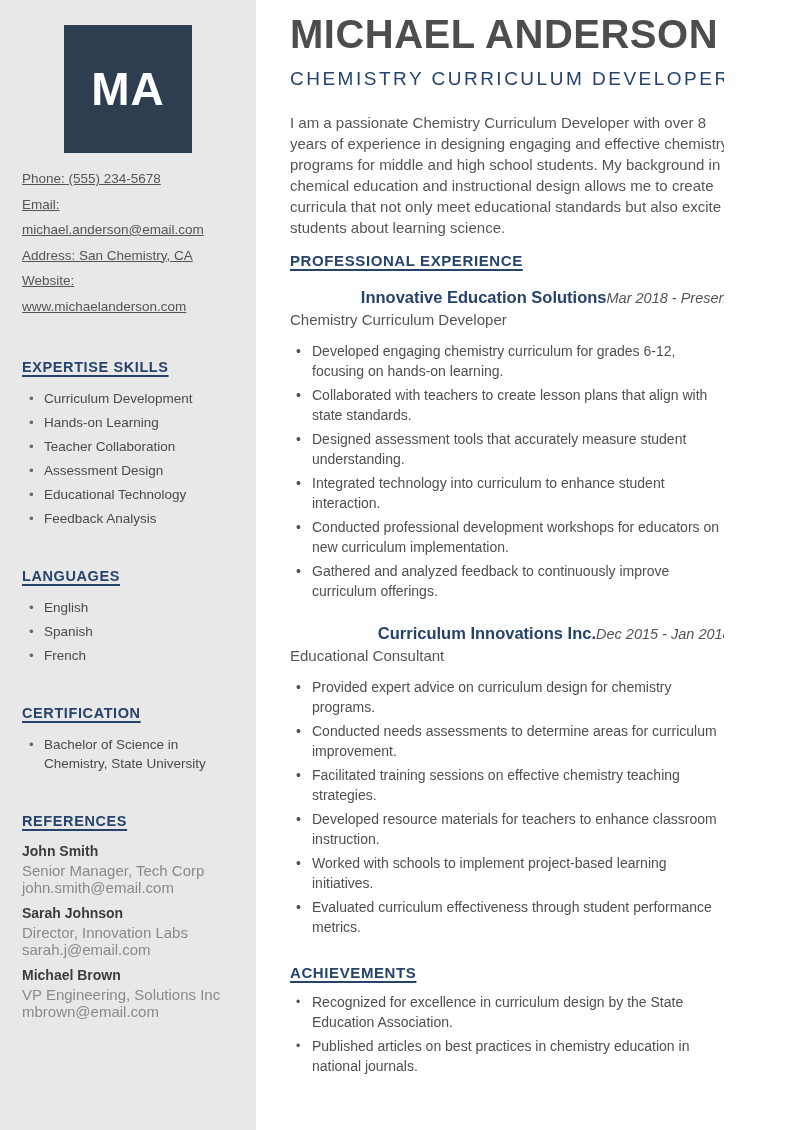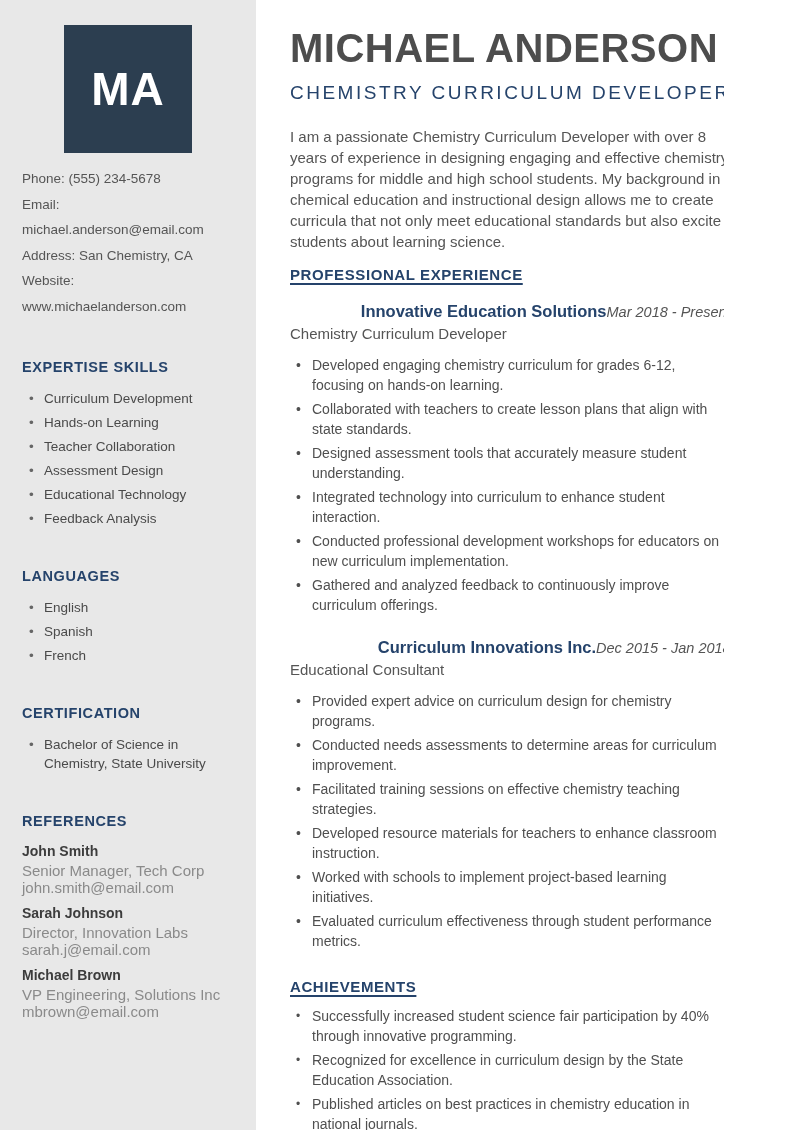--- a/index.html
+++ b/index.html
@@ -27,40 +27,40 @@
   }
   .avatar{
     width:128px;height:128px;margin:25px auto 0;
     background:var(--navy_avatar);
     display:flex;align-items:center;justify-content:center;
   }
   .avatar-initials{
     color:#ffffff;font-size:46px;font-weight:700;letter-spacing:1px;
   }
   .contact{margin-top:13px;}
-  .contact p{margin:0;font-size:13.5px;color:var(--body_gray);line-height:25.5px;}
+  .contact p{margin:0;font-size:13.5px;color:var(--body_gray);line-height:25.5px;text-decoration:underline;}
 
   .ssec{
     font-size:14.5px;font-weight:700;color:var(--navy_heading);
     letter-spacing:.6px;margin:40px 0 14px;
-    text-underline-offset:3px;text-decoration-thickness:1.5px;
+    text-decoration:underline;text-underline-offset:3px;text-decoration-thickness:1.5px;
   }
   .blist{list-style:none;margin:0;padding:0;}
   .blist li{
     position:relative;padding-left:22px;font-size:13.5px;color:#4a4a4a;
     line-height:19px;margin-bottom:5px;
   }
   .blist li::before{content:"•";position:absolute;left:7px;color:#666;}
 
   .ref{margin-bottom:9px;}
   .ref-name{font-size:14px;font-weight:700;color:#3c3c3c;margin:0 0 3px;}
   .ref-role,.ref-email{font-size:15px;color:var(--muted_gray);margin:0;line-height:17px;}
 
   
-  .main{flex:1;padding:26px 30px 0 34px;}
+  .main{flex:1;padding:12px 30px 0 34px;}
   .name{
     font-size:40px;font-weight:700;color:var(--name_gray);
     margin:0;line-height:1.1;letter-spacing:.5px;white-space:nowrap;
   }
   .subtitle{
     font-size:19px;color:var(--navy_heading);letter-spacing:2.5px;
     margin-top:12px;white-space:nowrap;
   }
   .summary{font-size:15px;color:var(--body_gray);line-height:21px;margin:22px 0 0;}
 
@@ -177,19 +177,18 @@
         <li>Conducted needs assessments to determine areas for curriculum improvement.</li>
         <li>Facilitated training sessions on effective chemistry teaching strategies.</li>
         <li>Developed resource materials for teachers to enhance classroom instruction.</li>
         <li>Worked with schools to implement project-based learning initiatives.</li>
         <li>Evaluated curriculum effectiveness through student performance metrics.</li>
       </ul>
     </section>
 
     <h2 class="msec ach">ACHIEVEMENTS</h2>
     <ul class="bullets small">
-      <li>Successfully increased student science fair participation by 40% through innovative programming.</li>
       <li>Recognized for excellence in curriculum design by the State Education Association.</li>
       <li>Published articles on best practices in chemistry education in national journals.</li>
     </ul>
   </main>
 
 </div>
 
 </body></html>

